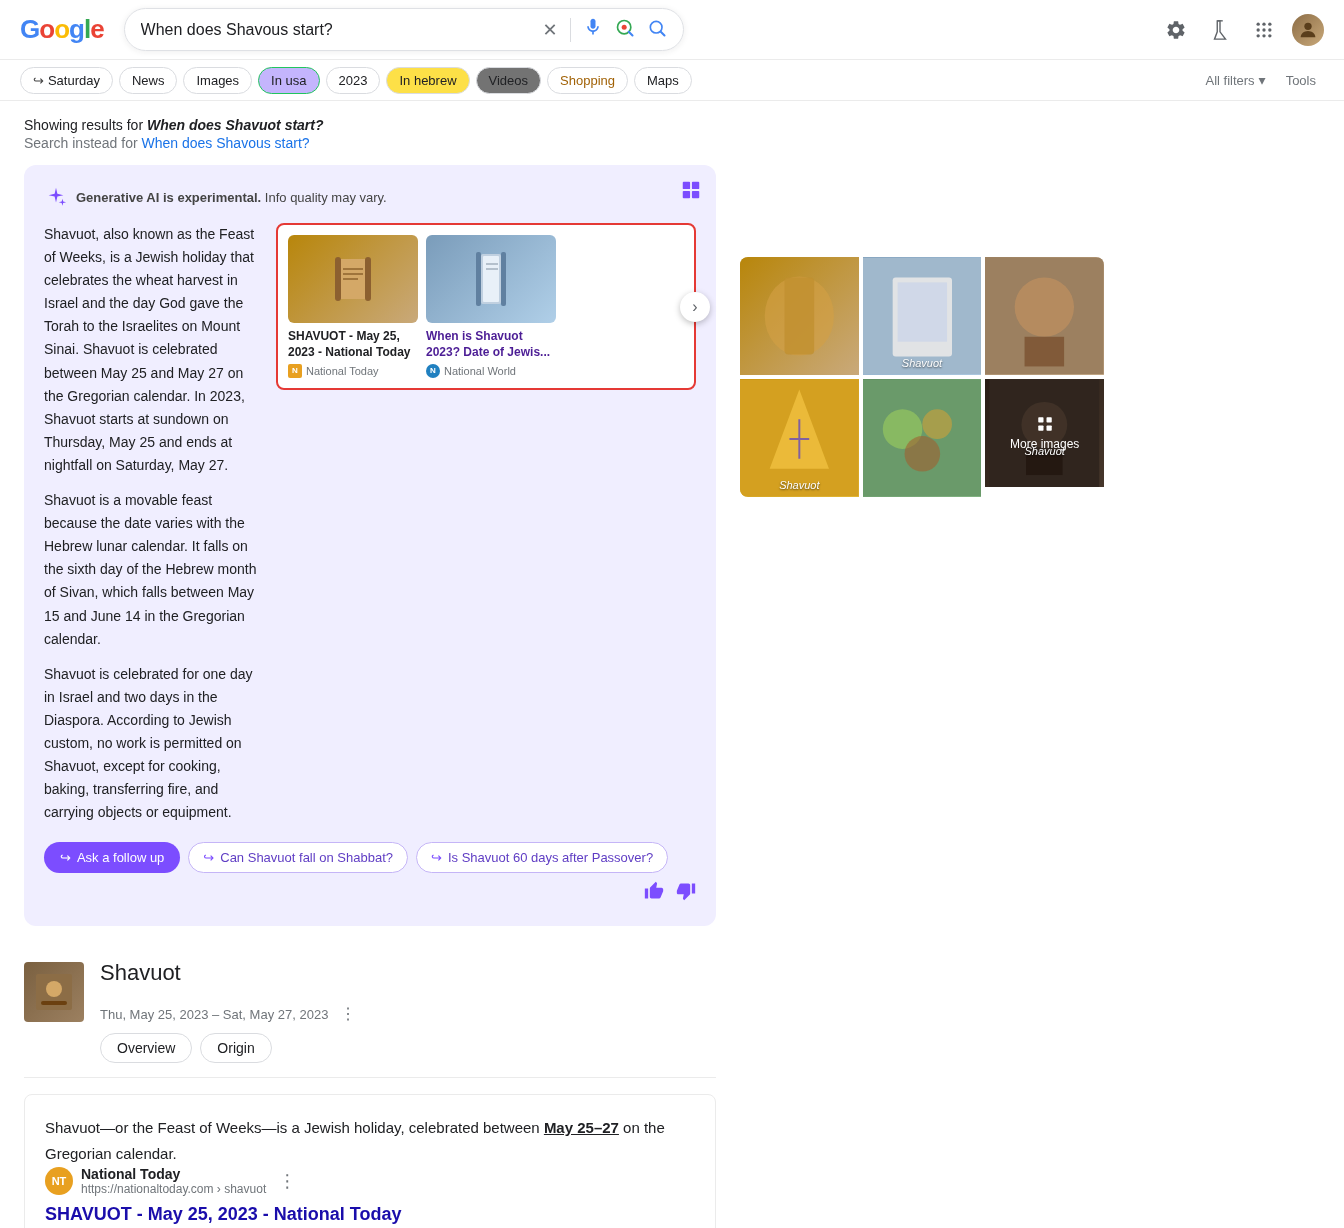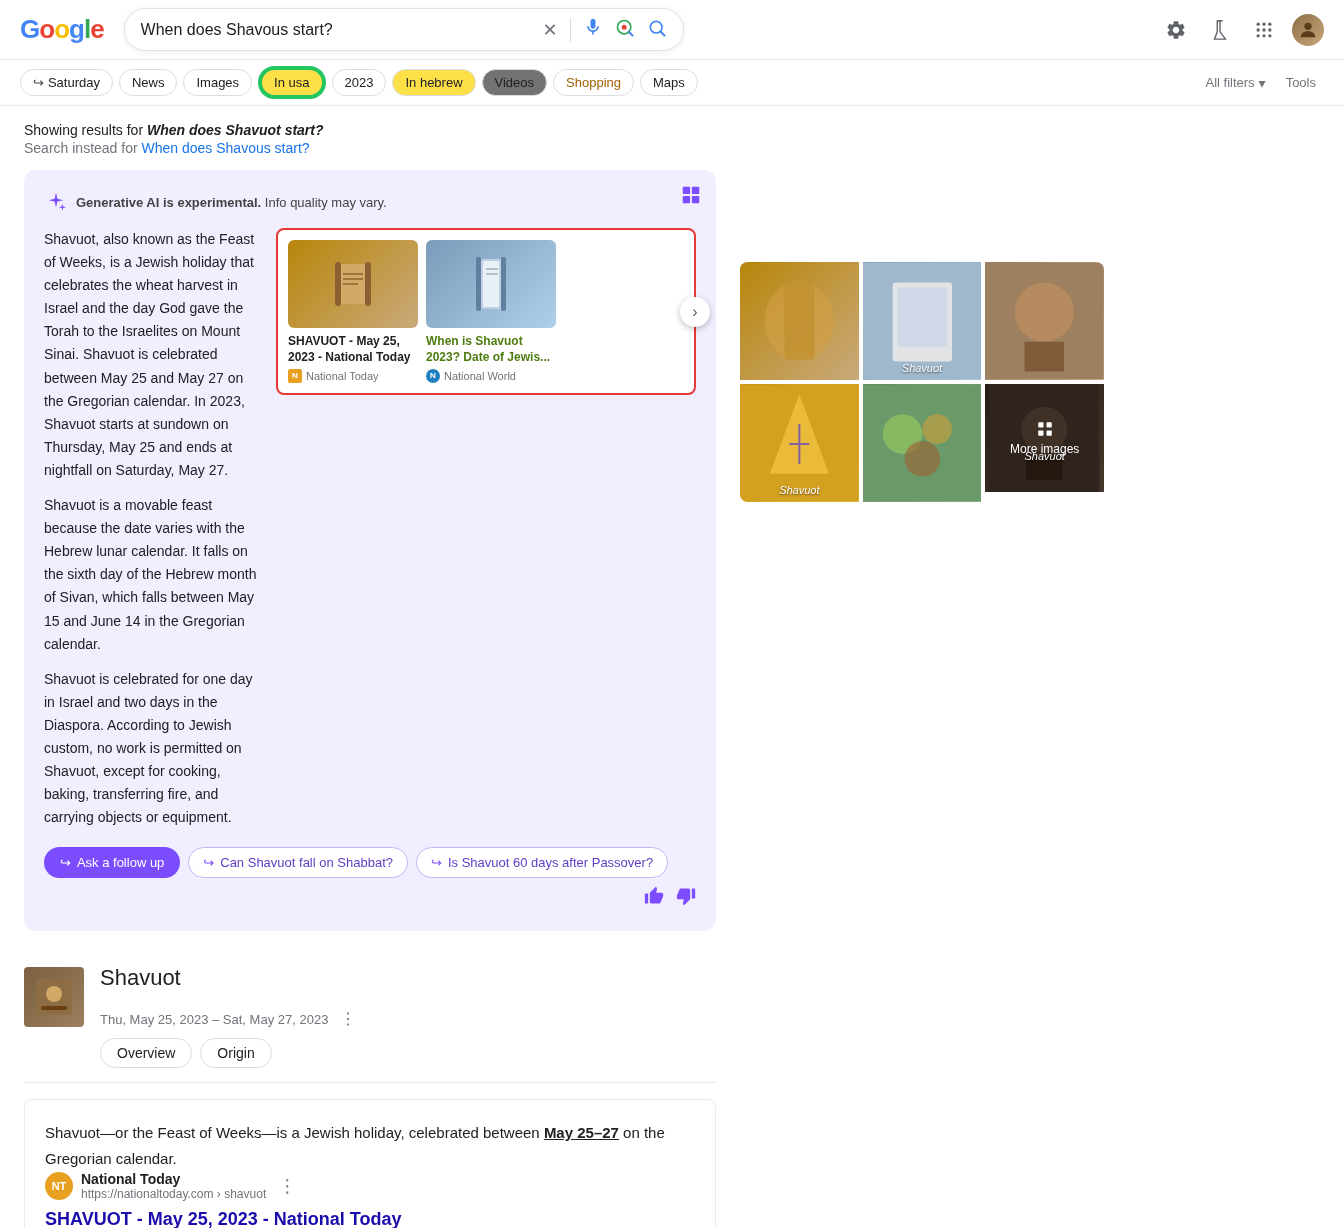--- a/index.html
+++ b/index.html
@@ -76,21 +76,21 @@
   <div style="display:flex;align-items:center;gap:4px;border:1px solid #dadce0;border-radius:20px;padding:5px 12px;font-size:13px;cursor:pointer;color:#202124;background:#fff;">
     <span style="color:#444;">↪</span>
     <span>Saturday</span>
   </div>
   <div style="display:flex;align-items:center;gap:4px;border:1px solid #dadce0;border-radius:20px;padding:5px 12px;font-size:13px;cursor:pointer;color:#202124;background:#fff;text-align:center;">
     <span>News</span>
   </div>
   <div style="display:flex;align-items:center;gap:4px;border:1px solid #dadce0;border-radius:20px;padding:5px 12px;font-size:13px;cursor:pointer;color:#202124;background:#fff;">
     <span>Images</span>
   </div>
-  <div style="display:flex;align-items:center;gap:4px;border:4px solid #22c55e;border-radius:20px;padding:5px 12px;font-size:13px;cursor:pointer;color:#202124;background:#fde047;">
+  <div style="display:flex;align-items:center;gap:4px;border:1px solid #22c55e;border-radius:20px;padding:5px 12px;font-size:13px;cursor:pointer;color:#202124;background:#c4b5fd;">
     <span>In usa</span>
   </div>
   <div style="display:flex;align-items:center;gap:4px;border:1px solid #dadce0;border-radius:20px;padding:5px 12px;font-size:13px;cursor:pointer;color:#202124;background:#fff;">
     <span>2023</span>
   </div>
   <div style="display:flex;align-items:center;gap:4px;border:1px solid #dadce0;border-radius:20px;padding:5px 12px;font-size:13px;cursor:pointer;color:#202124;background:#fde047;">
     <span>In hebrew</span>
   </div>
   <div style="display:flex;align-items:flex-start;gap:4px;border:1px solid #dadce0;border-radius:20px;padding:5px 12px;font-size:13px;cursor:pointer;color:#202124;background:#737373;">
     <span>Videos</span>
@@ -185,21 +185,21 @@
                 <div style="width:130px;height:88px;border-radius:6px;overflow:hidden;background:linear-gradient(135deg,#7a9cba,#b0cfe8);display:flex;align-items:center;justify-content:center;">
                   <svg width="60" height="60" viewBox="0 0 60 60">
                     <rect x="20" y="5" width="20" height="50" rx="2" fill="#c0d0e0"></rect>
                     <rect x="22" y="7" width="16" height="46" rx="1" fill="#e8f0f8"></rect>
                     <rect x="15" y="3" width="5" height="54" rx="2" fill="#6080a0"></rect>
                     <rect x="40" y="3" width="5" height="54" rx="2" fill="#6080a0"></rect>
                     <line x1="25" y1="15" x2="37" y2="15" stroke="#8090a0" stroke-width="1"></line>
                     <line x1="25" y1="20" x2="37" y2="20" stroke="#8090a0" stroke-width="1"></line>
                   </svg>
                 </div>
-                <div style="font-size:12px;font-weight:600;margin-top:6px;color:#4d7c0f;line-height:1.3;">When is Shavuot 2023? Date of Jewis...</div>
+                <div style="font-size:12px;font-weight:600;margin-top:6px;color:#4c1d95;line-height:1.3;">When is Shavuot 2023? Date of Jewis...</div>
                 <div style="font-size:11px;color:#70757a;display:flex;align-items:center;gap:4px;margin-top:4px;">
                   <span style="width:14px;height:14px;border-radius:50%;background:#2080c0;display:inline-block;font-size:8px;font-weight:bold;color:#fff;text-align:center;line-height:14px;">N</span>
                   <span>National World</span>
                 </div>
               </div>
 
             </div>
 
             <div style="position:absolute;right:-16px;top:50%;transform:translateY(-50%);width:30px;height:30px;border-radius:50%;background:#fff;box-shadow:0 2px 6px rgba(0,0,0,0.25);display:flex;align-items:center;justify-content:center;cursor:pointer;color:#5f6368;font-size:16px;">›</div>
           </div>

